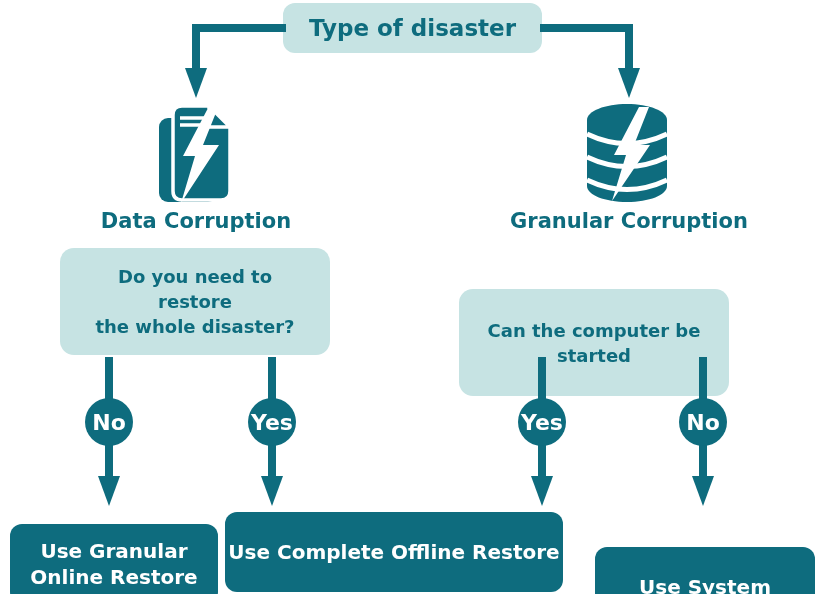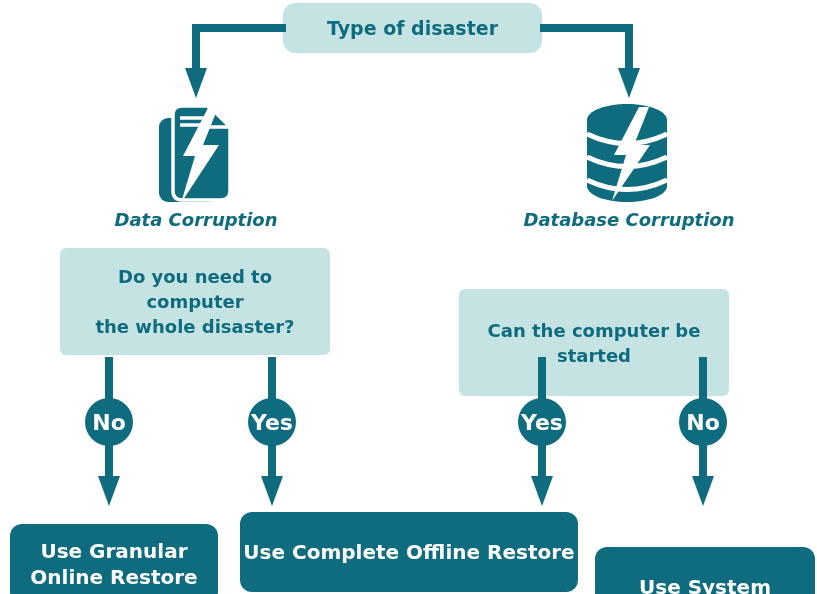--- a/index.html
+++ b/index.html
@@ -5,35 +5,35 @@
   :root{
     --dark:#0e6c7e;
     --light:#c6e3e3;
     --white:#ffffff;
   }
   *{margin:0;padding:0;box-sizing:border-box;}
   body{background:#ffffff;font-family:"DejaVu Sans","Liberation Sans",sans-serif;}
   .canvas{position:relative;width:817px;height:594px;background:#ffffff;overflow:hidden;}
 
   .rounded-box{position:absolute;background:var(--light);color:var(--dark);
-    border-radius:6px;display:flex;flex-direction:column;align-items:center;
+    border-radius:14px;display:flex;flex-direction:column;align-items:center;
     justify-content:center;font-weight:bold;text-align:center;}
-  .root-box{left:283px;top:3px;width:259px;height:50px;font-size:19px;border-radius:12px;}
+  .root-box{left:283px;top:3px;width:259px;height:50px;font-size:23px;border-radius:12px;}
   .question-box{top:248px;width:270px;height:107px;font-size:18px;line-height:25px;}
   .question-left{left:60px;}
   .question-right{left:459px;margin-top:41px;}
 
   .hline{position:absolute;height:8px;background:var(--dark);}
   .vline{position:absolute;width:8px;background:var(--dark);}
   .arrowhead{position:absolute;width:0;height:0;
     border-left:11px solid transparent;border-right:11px solid transparent;
     border-top:30px solid var(--dark);}
 
   .branch-label{position:absolute;top:209px;width:290px;text-align:center;
-    font-size:18px;font-weight:bold;color:var(--dark);font-style:italic;}
+    font-size:21px;font-weight:bold;color:var(--dark);}
 
   .answer-circle{position:absolute;top:398px;width:48px;height:48px;border-radius:50%;
     background:var(--dark);color:var(--white);display:flex;align-items:center;
     justify-content:center;font-weight:bold;font-size:22px;}
 
   .outcome-box{position:absolute;top:512px;height:80px;background:var(--dark);
     color:var(--white);border-radius:12px;display:flex;flex-direction:column;
     align-items:center;justify-content:center;font-weight:bold;font-size:20px;
     line-height:26px;text-align:center;}
 
@@ -67,25 +67,25 @@
 
   <svg class="icon" style="left:583px;top:103px;" width="88" height="100" viewBox="0 0 88 100">
     <path d="M4,17 C4,8 22,1 44,1 C66,1 84,8 84,17 L84,83 C84,92 66,99 44,99 C22,99 4,92 4,83 Z" fill="#0e6c7e"></path>
     <path d="M4,31 Q44,50 84,31" fill="none" stroke="#ffffff" stroke-width="5"></path>
     <path d="M4,54 Q44,73 84,54" fill="none" stroke="#ffffff" stroke-width="5"></path>
     <path d="M4,77 Q44,96 84,77" fill="none" stroke="#ffffff" stroke-width="5"></path>
     <polygon points="56,4 31,52 43,52 29,98 67,42 51,42 66,4" fill="#ffffff"></polygon>
   </svg>
 
   <div class="branch-label" style="left:51px;">Data Corruption</div>
-  <div class="branch-label" style="left:484px;">Database Corruption</div>
+  <div class="branch-label" style="left:484px;">Granular Corruption</div>
 
   <div class="rounded-box question-box question-left">
     <div>Do you need to</div>
-    <div>computer</div>
+    <div>restore</div>
     <div>the whole disaster?</div>
   </div>
   <div class="rounded-box question-box question-right">
     <div>Can the computer be</div>
     <div>started</div>
   </div>
 
   <div class="vline" style="left:105px;top:357px;height:123px;"></div>
   <div class="arrowhead" style="left:98px;top:476px;"></div>
 
@@ -100,20 +100,20 @@
 
   <div class="answer-circle" style="left:85px;">No</div>
   <div class="answer-circle" style="left:248px;">Yes</div>
   <div class="answer-circle" style="left:518px;">Yes</div>
   <div class="answer-circle" style="left:679px;">No</div>
 
   <div class="outcome-box" style="left:10px;width:208px;margin-top:12px;">
     <div>Use Granular</div>
     <div>Online Restore</div>
   </div>
-  <div class="outcome-box" style="left:240px;width:338px;">
+  <div class="outcome-box" style="left:225px;width:338px;">
     <div>Use Complete Offline Restore</div>
   </div>
   <div class="outcome-box" style="left:595px;width:220px;margin-top:35px;">
     <div>Use System</div>
   </div>
 
 </div>
 
 </body></html>

